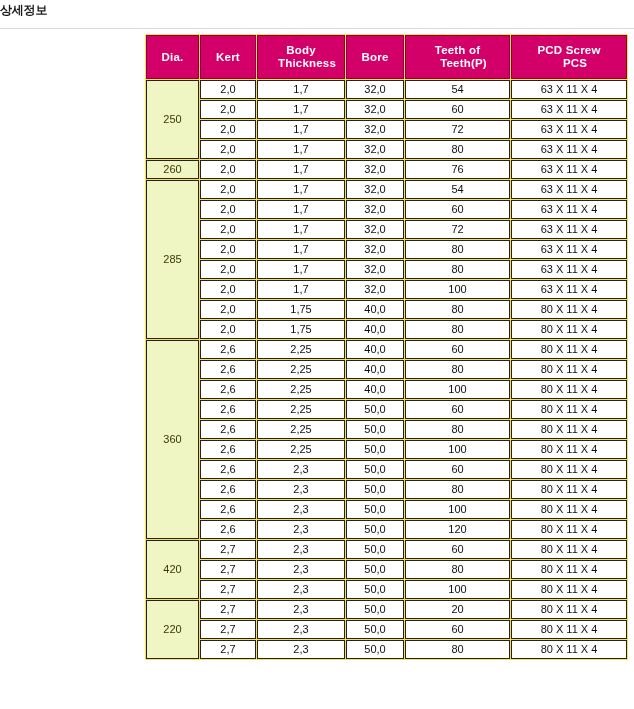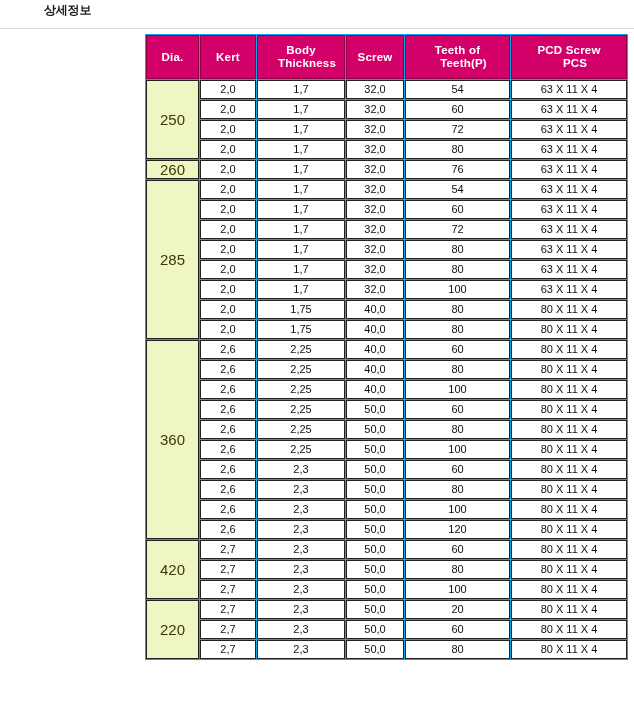--- a/index.html
+++ b/index.html
@@ -20,21 +20,20 @@
   #page-heading {
     position: absolute;
     left: 0px;
     top: 2px;
     font-size: 12px;
     font-weight: bold;
     color: #1a1a1a;
     letter-spacing: -0.2px;
     line-height: 16px;
     white-space: nowrap;
-    margin-left: 44px;
   }
   #heading-rule {
     position: absolute;
     left: 0px;
     top: 28px;
     width: 634px;
     height: 1px;
     background: #d9d9d9;
   }
 
@@ -43,21 +42,21 @@
     position: absolute;
     left: 145px;
     top: 34px;
     width: 476px;
   }
   table.spec {
     border-collapse: separate;
     border-spacing: 1px;
     width: 476px;
     table-layout: fixed;
-    background: #0ea5e9;
+    background: #fde047;
   }
   table.spec th,
   table.spec td {
     border: 1px solid #222222;
     font-size: 11px;
     color: #111111;
     text-align: center;
     vertical-align: middle;
     padding: 0;
     line-height: 13px;
@@ -78,21 +77,21 @@
   table.spec thead th .hdr-l2 { display: block; padding-left: 12px; }
 
   
   table.spec tbody td {
     height: 17px;
     background: #ffffff;
   }
   table.spec tbody td.dia {
     background: #eff5c3;
     color: #3b3b00;
-    font-size: 15px;
+    font-size: 11px;
   }
 
   
   col.c-dia   { width: 53px; }
   col.c-kert  { width: 56px; }
   col.c-body  { width: 88px; }
   col.c-bore  { width: 58px; }
   col.c-teeth { width: 105px; }
   col.c-pcd   { width: 116px; }
 </style>
@@ -119,21 +118,21 @@
           <span class="hdr-l1">Dia.</span>
         </th>
         <th>
           <span class="hdr-l1">Kert</span>
         </th>
         <th>
           <span class="hdr-l1">Body</span>
           <span class="hdr-l2">Thickness</span>
         </th>
         <th>
-          <span class="hdr-l1">Screw</span>
+          <span class="hdr-l1">Bore</span>
         </th>
         <th>
           <span class="hdr-l1">Teeth of</span>
           <span class="hdr-l2">Teeth(P)</span>
         </th>
         <th>
           <span class="hdr-l1">PCD Screw</span>
           <span class="hdr-l2">PCS</span>
         </th>
       </tr>

